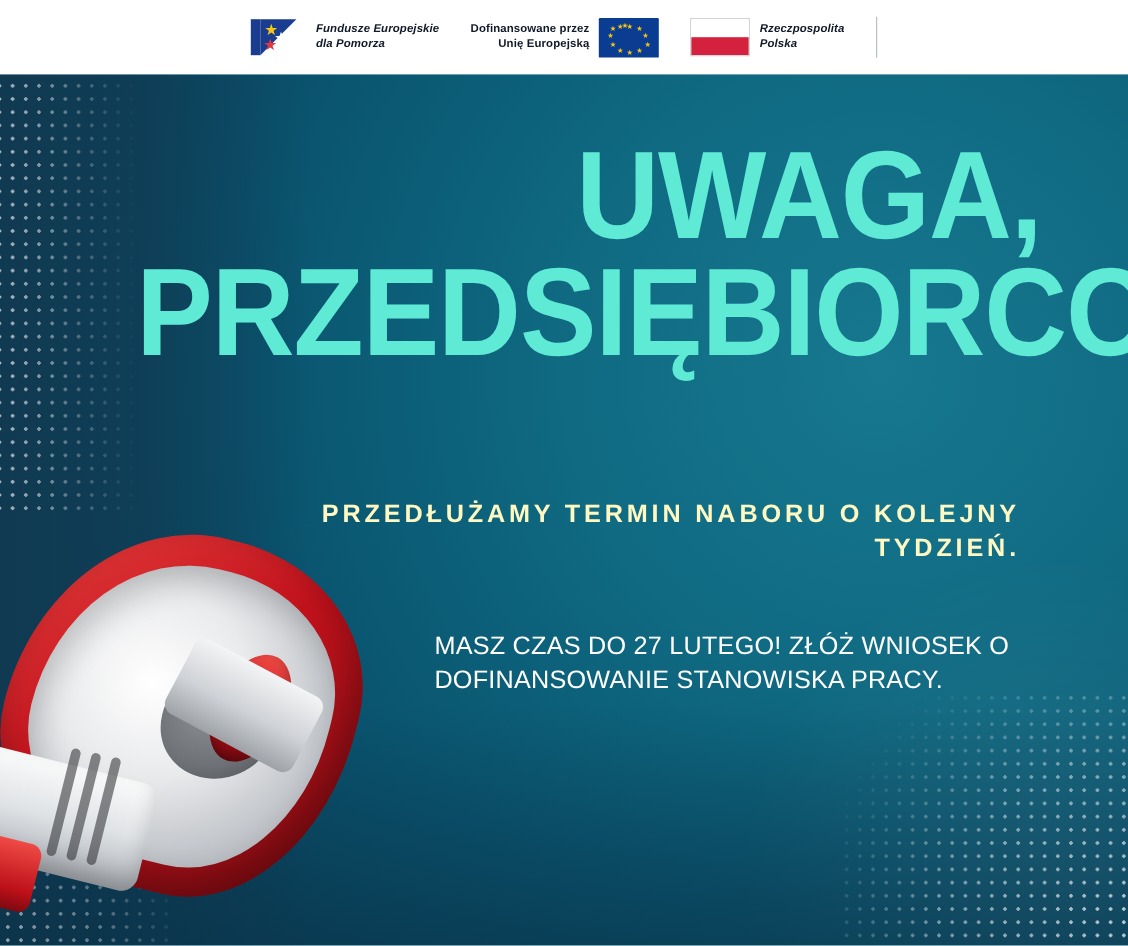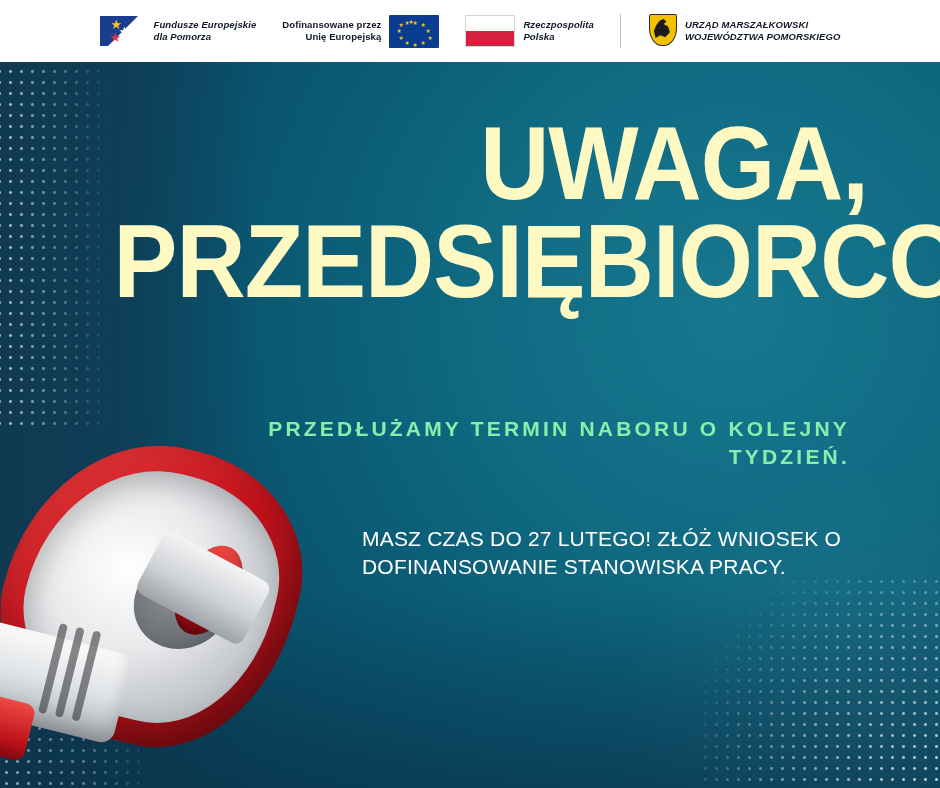--- a/index.html
+++ b/index.html
@@ -195,21 +195,21 @@
     transform: rotate(-18deg);
   }
 
   
   .headline {
     position: absolute;
     right: 72px;
     top: 118px;
     width: 820px;
     text-align: right;
-    color: #fef9c3;
+    color: #5eead4;
     font-family: "Liberation Sans", sans-serif;
     font-weight: bold;
     line-height: 0.88;
     letter-spacing: -1px;
     text-transform: uppercase;
   }
   .headline .l1 {
     display: block;
     font-size: 104px;
     transform: scaleX(0.92);
@@ -222,21 +222,21 @@
     transform: scaleX(0.92);
     transform-origin: right center;
   }
 
   .subhead {
     position: absolute;
     right: 90px;
     top: 415px;
     width: 620px;
     text-align: right;
-    color: #86efac;
+    color: #fef9c3;
     font-size: 21px;
     font-weight: bold;
     letter-spacing: 3.2px;
     line-height: 1.35;
     text-transform: uppercase;
   }
 
   .cta {
     position: absolute;
     left: 362px;
@@ -385,28 +385,20 @@
         <div class="pl-flag">
           <div class="white"></div>
           <div class="red"></div>
         </div>
         <div class="logo-text right">Rzeczpospolita
 Polska</div>
       </div>
 
       <div class="divider-vert"></div>
 
-      <div class="logo-item">
-        <div class="coa">
-          <div class="shield"></div>
-          <div class="griffin"></div>
-        </div>
-        <div class="logo-text right">URZĄD MARSZAŁKOWSKI
-WOJEWÓDZTWA POMORSKIEGO</div>
-      </div>
 
     </div>
   </div>
 
   <div class="megaphone">
     <div class="horn-outer"></div>
     <div class="horn-inner"></div>
     <div class="horn-mouth"></div>
     <div class="body-tube"></div>
     <div class="ring"></div>

